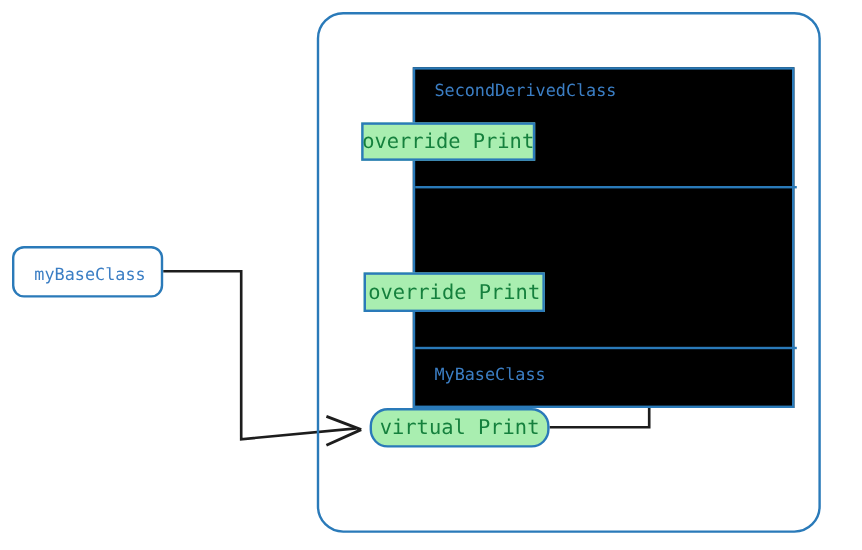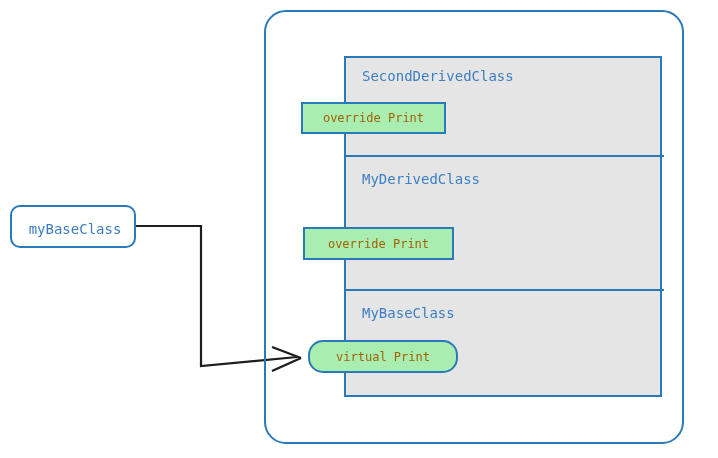--- a/index.html
+++ b/index.html
@@ -64,23 +64,23 @@
     border-radius: 22px;
     background: transparent;
     box-sizing: border-box;
   }
   
   .class-stack {
     position: absolute;
     left: 344px;
     top: 56px;
     width: 318px;
-    height: 341px;
+    height: 284px;
     border: 2px solid #2a7ab9;
-    background: #e5e5e5;
+    background: #000000;
     box-sizing: border-box;
   }
   .class-divider {
     position: absolute;
     left: 0;
     width: 318px;
     height: 0;
     border-top: 2px solid #2a7ab9;
   }
   .class-title {
@@ -94,22 +94,22 @@
     position: absolute;
     border: 2px solid #2a7ab9;
     background: #a9eeb0;
     box-sizing: border-box;
     display: flex;
     align-items: center;
     justify-content: center;
   }
   .method-box .node-label {
     position: static;
-    font-size: 12px;
-    color: #a16207;
+    font-size: 17px;
+    color: #15803d;
   }
   .watermark {
     position: absolute;
     right: 18px;
     bottom: 12px;
     font-family: "DejaVu Sans", sans-serif;
     font-size: 13px;
     color: #b9c4d2;
     letter-spacing: 1px;
     white-space: nowrap;
@@ -137,21 +137,20 @@
 
   <div class="instance-box">
     <span class="node-label">myBaseClass</span>
   </div>
 
   <div class="class-stack">
     <div class="class-divider" style="top:97px;"></div>
     <div class="class-divider" style="top:231px;"></div>
 
     <div class="class-title" style="top:10px;">SecondDerivedClass</div>
-    <div class="class-title" style="top:113px;">MyDerivedClass</div>
     <div class="class-title" style="top:247px;">MyBaseClass</div>
   </div>
 
   <div class="method-box" style="left:301px; top:102px; width:145px; height:32px;">
     <span class="node-label">override Print</span>
   </div>
 
   <div class="method-box" style="left:303px; top:227px; width:151px; height:33px;">
     <span class="node-label">override Print</span>
   </div>

